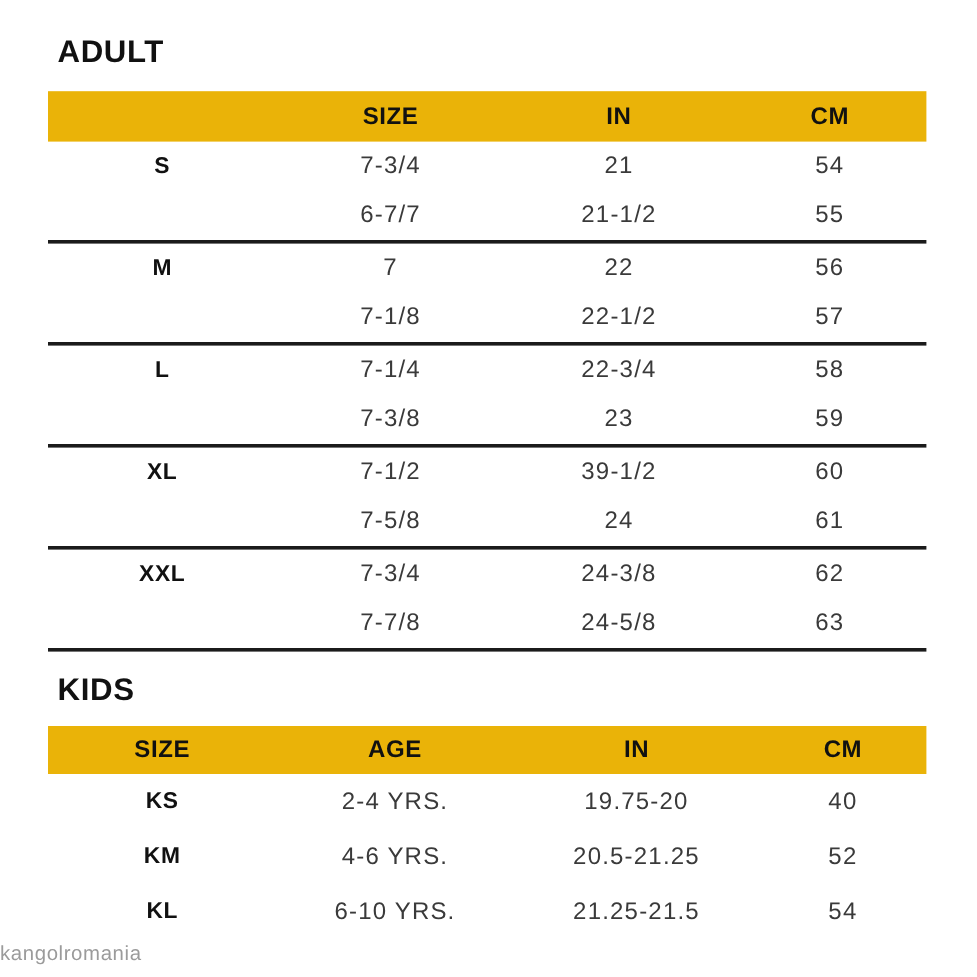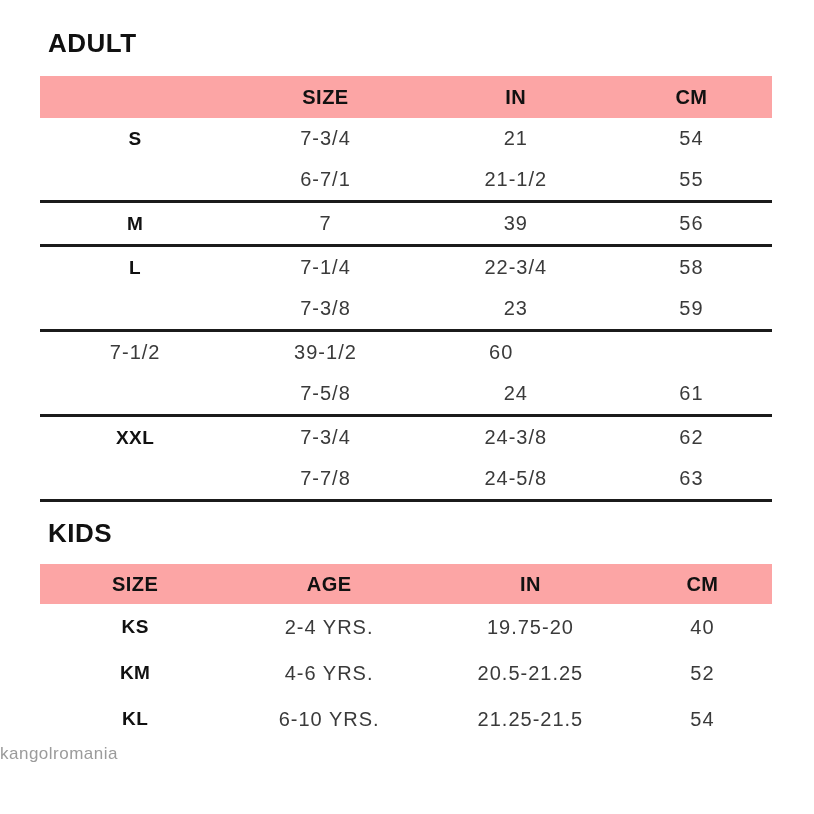--- a/index.html
+++ b/index.html
@@ -18,21 +18,21 @@
   .adult-title { margin-top: 28px; }
   .kids-title  { margin-top: 16px; }
 
   .size-table { margin: 18px 0 0 40px; width: 732px; }
   .kids-table { margin-top: 16px; }
 
   .thead {
     display: flex;
     align-items: center;
     height: 42px;
-    background: #fca5a5;
+    background: #eab308;
   }
   .kids-table .thead { height: 40px; }
 
   .cell { text-align: center; }
   
   .a1 { width: 26%; } .a2 { width: 26%; } .a3 { width: 26%; } .a4 { width: 22%; }
   
   .k1 { width: 26%; } .k2 { width: 27%; } .k3 { width: 28%; } .k4 { width: 19%; }
 
   .hcell {
@@ -84,52 +84,59 @@
 
   <div class="group">
     <div class="row">
       <div class="cell a1 lbl">S</div>
       <div class="cell a2 vcell">7-3/4</div>
       <div class="cell a3 vcell">21</div>
       <div class="cell a4 vcell">54</div>
     </div>
     <div class="row">
       <div class="cell a1 lbl"></div>
-      <div class="cell a2 vcell">6-7/1</div>
+      <div class="cell a2 vcell">6-7/7</div>
       <div class="cell a3 vcell">21-1/2</div>
       <div class="cell a4 vcell">55</div>
     </div>
   </div>
 
   <div class="group">
     <div class="row">
       <div class="cell a1 lbl">M</div>
       <div class="cell a2 vcell">7</div>
-      <div class="cell a3 vcell">39</div>
+      <div class="cell a3 vcell">22</div>
       <div class="cell a4 vcell">56</div>
+    </div>
+    <div class="row">
+      <div class="cell a1 lbl"></div>
+      <div class="cell a2 vcell">7-1/8</div>
+      <div class="cell a3 vcell">22-1/2</div>
+      <div class="cell a4 vcell">57</div>
     </div>
   </div>
 
   <div class="group">
     <div class="row">
       <div class="cell a1 lbl">L</div>
       <div class="cell a2 vcell">7-1/4</div>
       <div class="cell a3 vcell">22-3/4</div>
       <div class="cell a4 vcell">58</div>
     </div>
     <div class="row">
       <div class="cell a1 lbl"></div>
       <div class="cell a2 vcell">7-3/8</div>
       <div class="cell a3 vcell">23</div>
       <div class="cell a4 vcell">59</div>
     </div>
   </div>
 
   <div class="group">
     <div class="row">
+      <div class="cell a1 lbl">XL</div>
       <div class="cell a2 vcell">7-1/2</div>
       <div class="cell a3 vcell">39-1/2</div>
       <div class="cell a4 vcell">60</div>
     </div>
     <div class="row">
       <div class="cell a1 lbl"></div>
       <div class="cell a2 vcell">7-5/8</div>
       <div class="cell a3 vcell">24</div>
       <div class="cell a4 vcell">61</div>
     </div>

